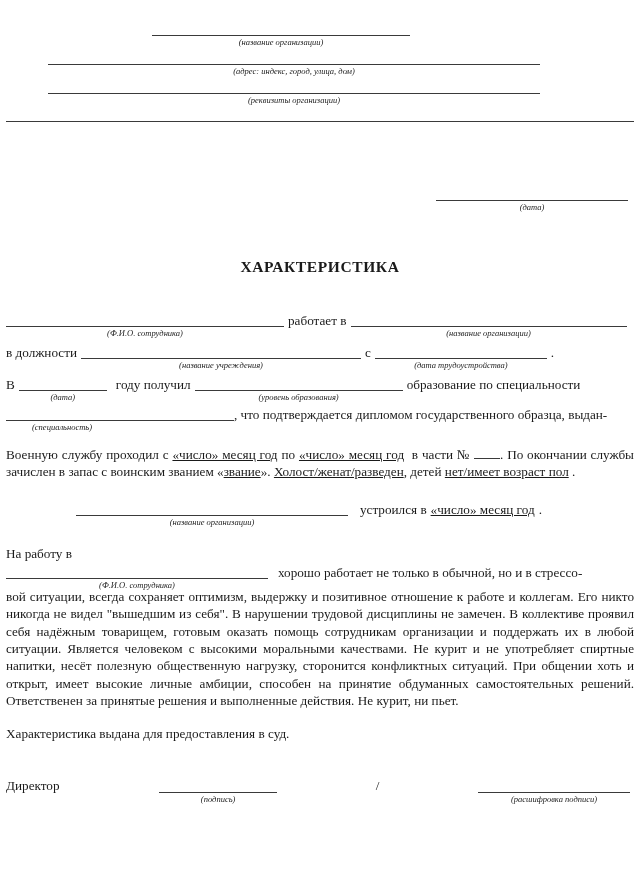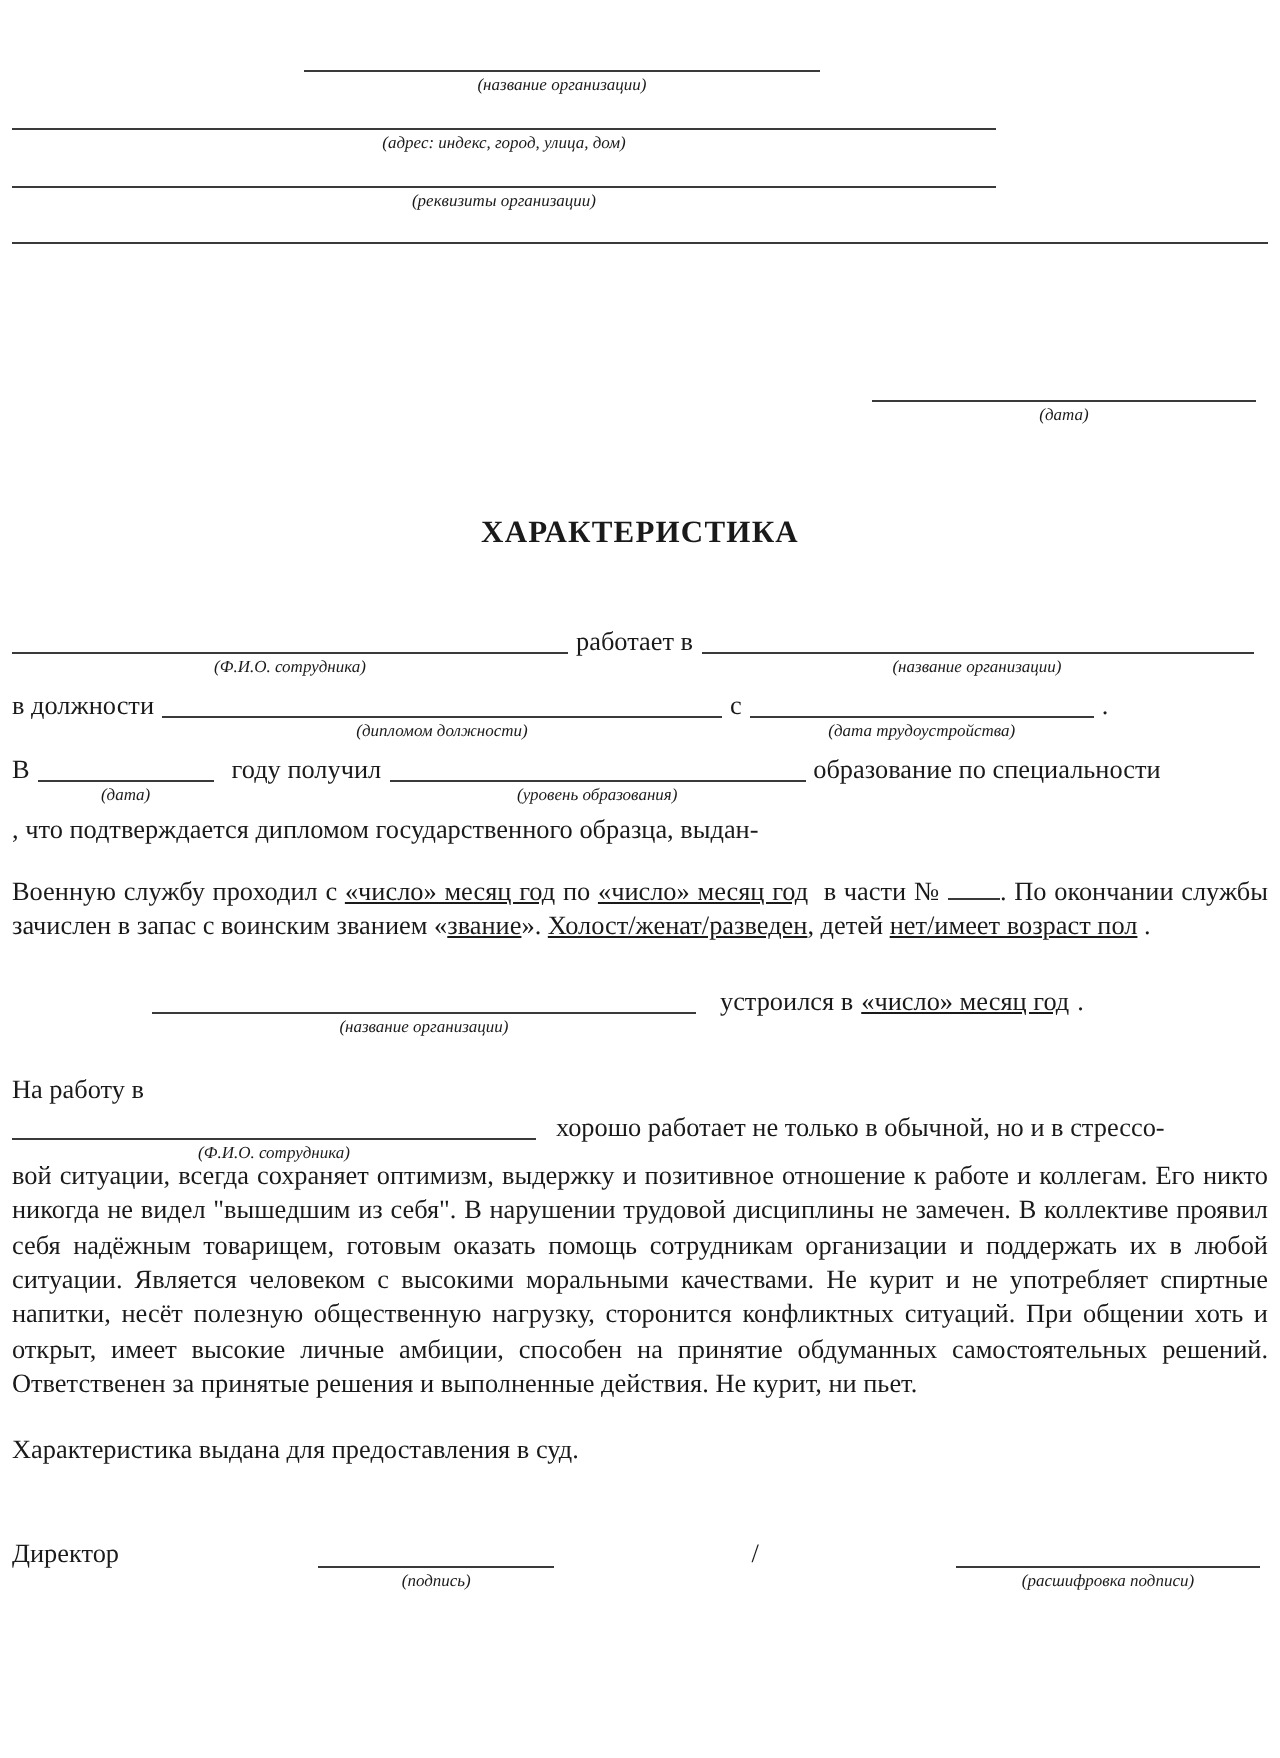--- a/index.html
+++ b/index.html
@@ -48,21 +48,21 @@
 
   
   .hdr {
     padding-top: 9px;
   }
   .hdr-row {
     display: flex;
     justify-content: flex-end;
     margin-bottom: 3px;
   }
-  .hdr-row.wide { justify-content: flex-start; }
+  .hdr-row.wide { justify-content: center; }
 
   .rule-full {
     border-bottom: 1.3px solid #3a3a3a;
     height: 0;
     margin-top: 16px;
   }
 
   
   .date-wrap {
     display: flex;
@@ -167,21 +167,21 @@
       <div class="field" style="width:276px;">
         <span class="rule"></span>
         <span class="cap">(название организации)</span>
       </div>
     </div>
 
     <div class="line" style="margin-bottom:6px;">
       <span class="txt" style="padding-left:0;">в должности</span>
       <div class="field" style="width:280px;">
         <span class="rule"></span>
-        <span class="cap">(дипломом должности)</span>
+        <span class="cap">(название учреждения)</span>
       </div>
       <span class="txt">с</span>
       <div class="field" style="width:172px;">
         <span class="rule"></span>
         <span class="cap">(дата трудоустройства)</span>
       </div>
       <span class="txt">.</span>
     </div>
 
     <div class="line" style="margin-bottom:4px;">
@@ -192,20 +192,24 @@
       </div>
       <span class="txt" style="padding-left:9px;">году получил</span>
       <div class="field" style="width:208px;">
         <span class="rule"></span>
         <span class="cap">(уровень образования)</span>
       </div>
       <span class="txt">образование по специальности</span>
     </div>
 
     <div class="line" style="margin-bottom:0;">
+      <div class="field" style="width:228px;">
+        <span class="rule"></span>
+        <span class="cap cap-left">(специальность)</span>
+      </div>
       <span class="txt" style="padding-left:0;">, что подтверждается дипломом государственного образца, выдан-</span>
     </div>
 
 
     <div class="para" style="margin-top:14px;">
       <span>
         <span class="plain">Военную службу проходил с </span><span class="ph">«число» месяц год</span><span class="plain"> по </span><span class="ph">«число» месяц год</span><span class="plain">&nbsp; в части № </span><span class="small-gap"></span><span class="plain">. По окончании службы зачислен в запас с воинским званием «</span><span class="ph">звание</span><span class="plain">». </span><span class="ph">Холост/женат/разведен</span><span class="plain">, детей </span><span class="ph">нет/имеет возраст пол</span><span class="plain"> .</span>
       </span>
     </div>
 

